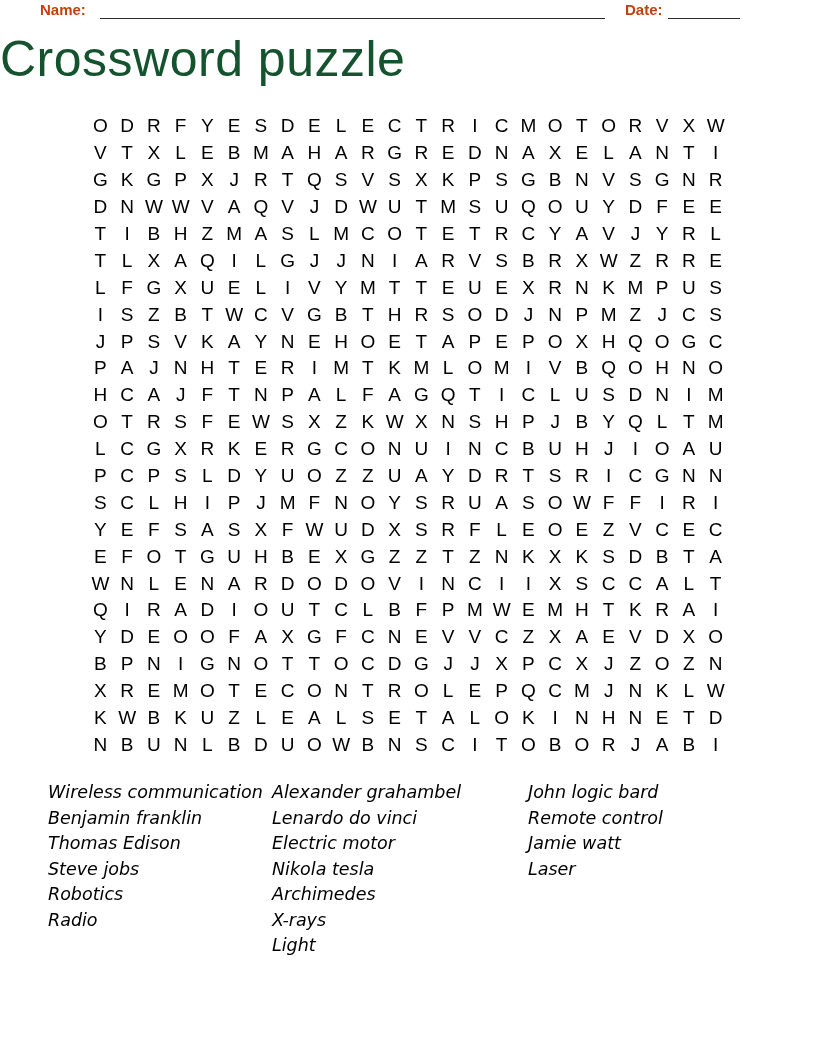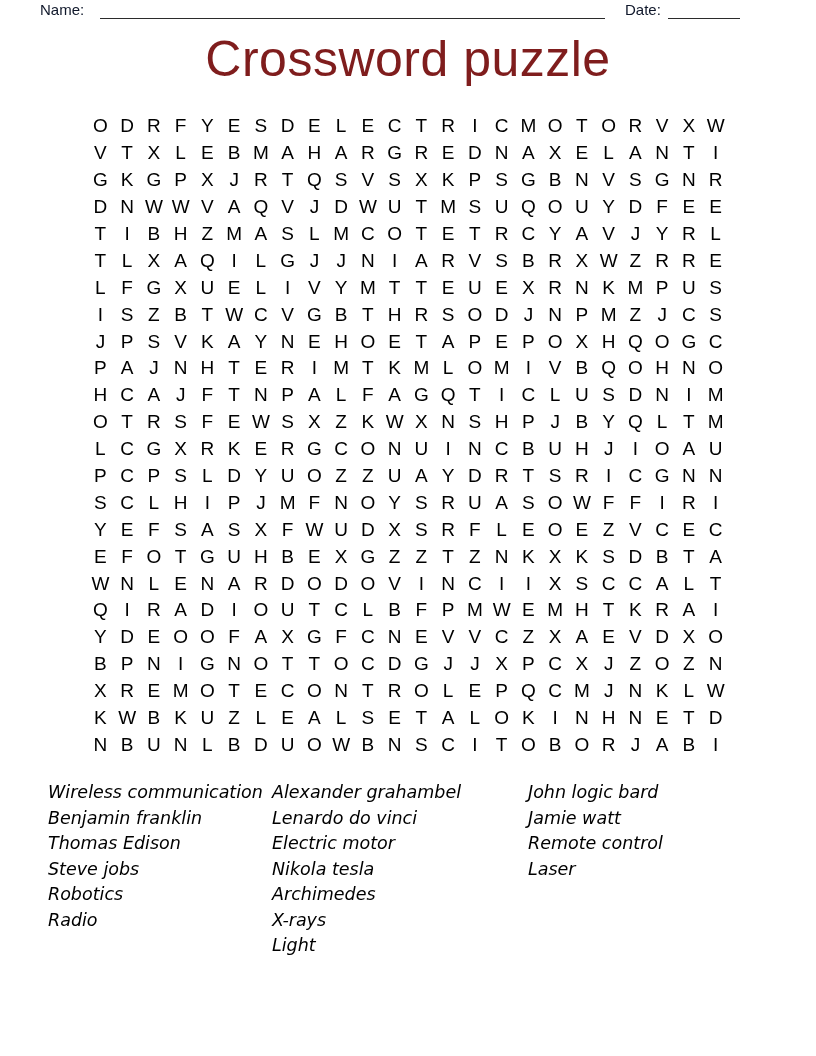--- a/index.html
+++ b/index.html
@@ -9,35 +9,34 @@
     font-family: "Liberation Sans", sans-serif;
     color: #0d0d0d;
     position: relative;
     overflow: hidden;
   }
   .page { position: relative; width: 816px; height: 1056px; background: #fff; }
 
   
   .header {
     position: absolute; top: 0; left: 40px; right: 40px; height: 24px;
-    font-size: 15px; color: #0f172a;
+    font-size: 15px; color: #c2410c; font-weight: bold;
   }
   .hdr-label { position: absolute; top: 1px; }
   .name-label { left: 0; }
   .blank-line { position: absolute; top: 4px; height: 15px; border-bottom: 1.4px solid #2b2b2b; }
   .name-line { left: 60px; width: 505px; }
   .date-label { left: 585px; }
   .date-line { left: 628px; width: 72px; }
 
   
   .title {
     position: absolute; top: 30px; left: 0; width: 100%;
-    text-align: center;
     font-size: 50px; font-weight: 400; letter-spacing: 0.5px;
-    color: #7f1d1d;
+    color: #14532d;
   }
 
   
   .grid {
     position: absolute; left: 87px; top: 113px;
     display: grid;
     grid-template-columns: repeat(24, 26.75px);
     grid-auto-rows: 26.9px;
   }
   .cell {
@@ -663,19 +662,19 @@
         <div class="word">Alexander grahambel</div>
         <div class="word">Lenardo do vinci</div>
         <div class="word">Electric motor</div>
         <div class="word">Nikola tesla</div>
         <div class="word">Archimedes</div>
         <div class="word">X-rays</div>
         <div class="word">Light</div>
       </div>
     <div class="word-col word-col-3">
         <div class="word">John logic bard</div>
+        <div class="word">Remote control</div>
         <div class="word">Jamie watt</div>
-        <div class="word">Remote control</div>
         <div class="word">Laser</div>
       </div>
   </div>
 
 </div>
 
 </body></html>

